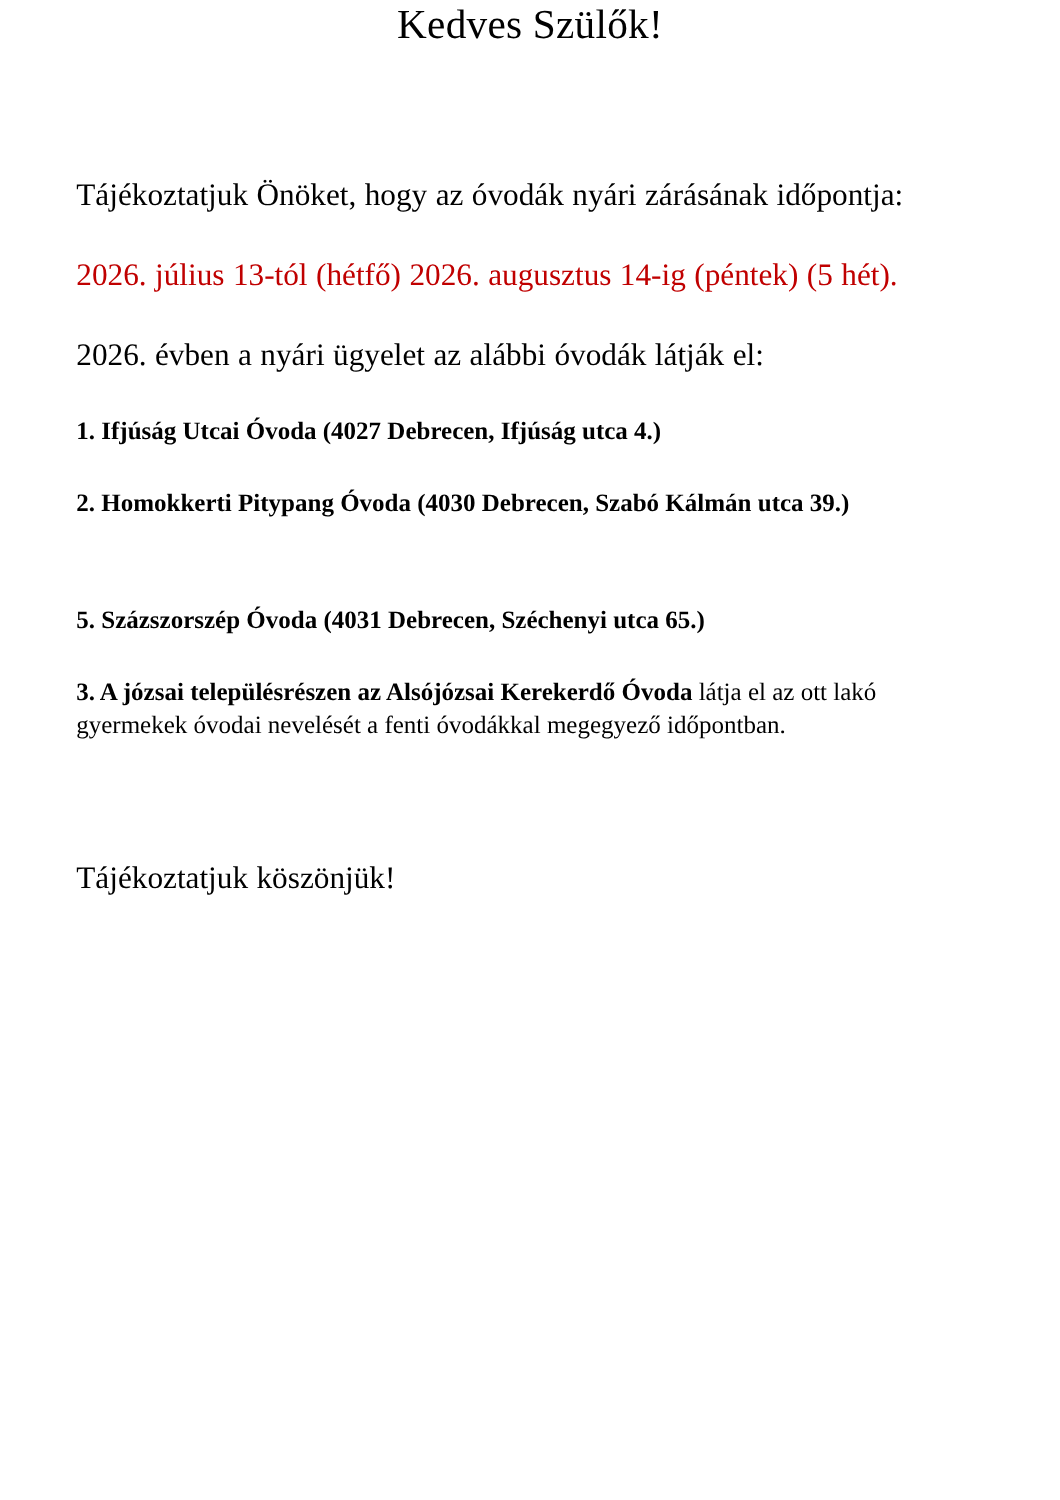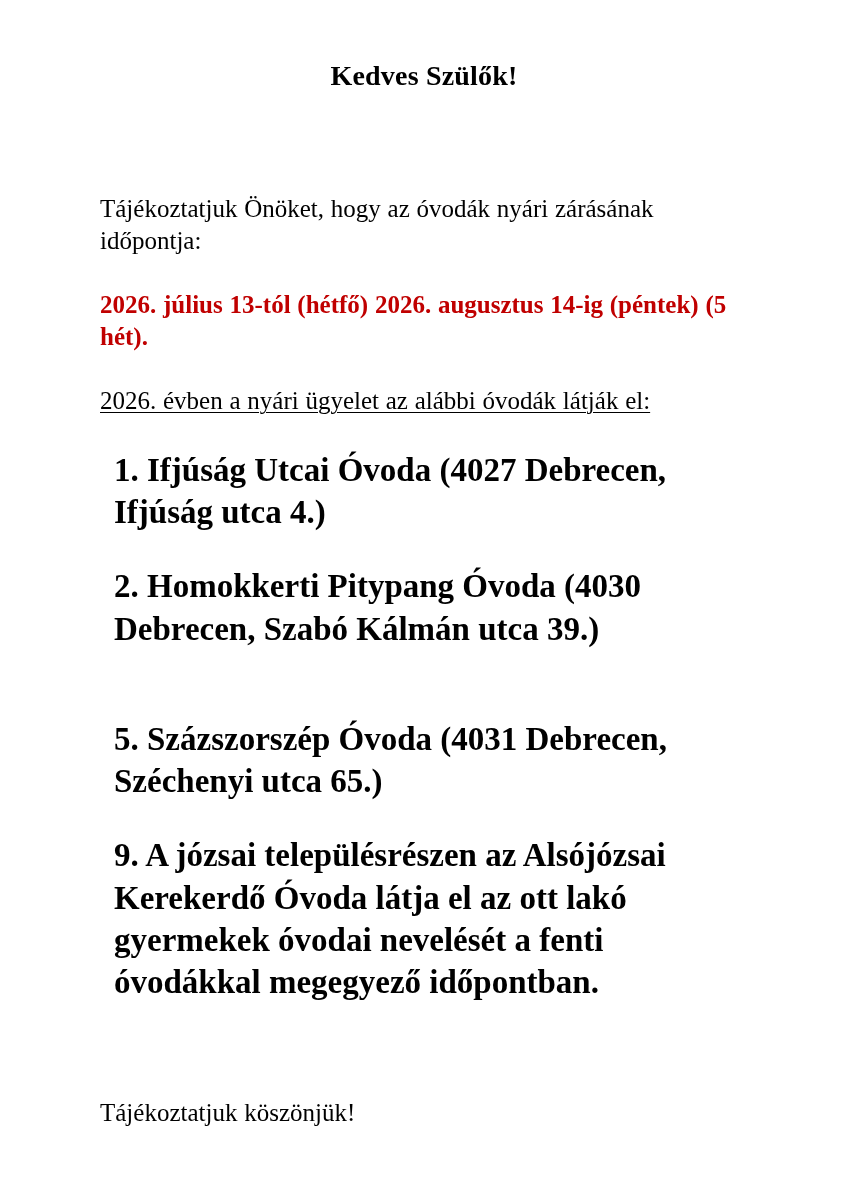--- a/index.html
+++ b/index.html
@@ -19,62 +19,60 @@
   .page {
     position: relative;
     width: 848px;
     height: 1200px;
     background: #ffffff;
     box-sizing: border-box;
     padding: 0;
   }
   .doc-title {
     text-align: center;
-    font-size: 28px;
+    font-size: 33px;
     line-height: 1.25;
-    font-weight: bold;
+    font-weight: normal;
     margin: 0;
-    padding-top: 58px;
     letter-spacing: 0.2px;
   }
   .body-block {
-    padding-left: 100px;
+    padding-left: 61px;
     padding-right: 108px;
     padding-top: 100px;
   }
   p.para {
     margin: 0 0 14px 0;
     font-size: 25px;
     line-height: 1.28;
     text-align: left;
     word-spacing: 0.5px;
   }
   .red {
     color: #C00000;
-    font-weight: bold;
+    font-weight: normal;
   }
   .bold {
     font-weight: bold;
   }
   .uline {
-    text-decoration: underline;
     text-underline-offset: 3px;
     text-decoration-thickness: 1px;
   }
   .spacer-sm { height: 18px; }
   .spacer-md { height: 34px; }
   .spacer-lg { height: 46px; }
   .list-item {
-    margin: 0 0 14px 14px;
-    font-size: 33px;
+    margin: 0 0 14px 0;
+    font-size: 20px;
     line-height: 1.28;
     font-weight: bold;
   }
   .list-item .tail {
-    font-weight: bold;
+    font-weight: normal;
   }
 </style>
 </head>
 <body>
 
 <div class="page">
 
   <h1 class="doc-title">Kedves Szülők!</h1>
 
   <div class="body-block">
@@ -109,21 +107,21 @@
 
     <div class="spacer-sm"></div>
 
     <p class="list-item">
       <span>5. Százszorszép Óvoda (4031 Debrecen, Széchenyi utca 65.)</span><span class="tail"></span>
     </p>
 
     <div class="spacer-sm"></div>
 
     <p class="list-item">
-      <span>9. A józsai településrészen az Alsójózsai Kerekerdő Óvoda</span><span class="tail"> látja el az ott lakó gyermekek óvodai nevelését a fenti óvodákkal megegyező időpontban.</span>
+      <span>3. A józsai településrészen az Alsójózsai Kerekerdő Óvoda</span><span class="tail"> látja el az ott lakó gyermekek óvodai nevelését a fenti óvodákkal megegyező időpontban.</span>
     </p>
 
     <div class="spacer-lg"></div>
 
 
     <div class="spacer-md"></div>
 
     <p class="para">Tájékoztatjuk köszönjük!</p>
 
   </div>

